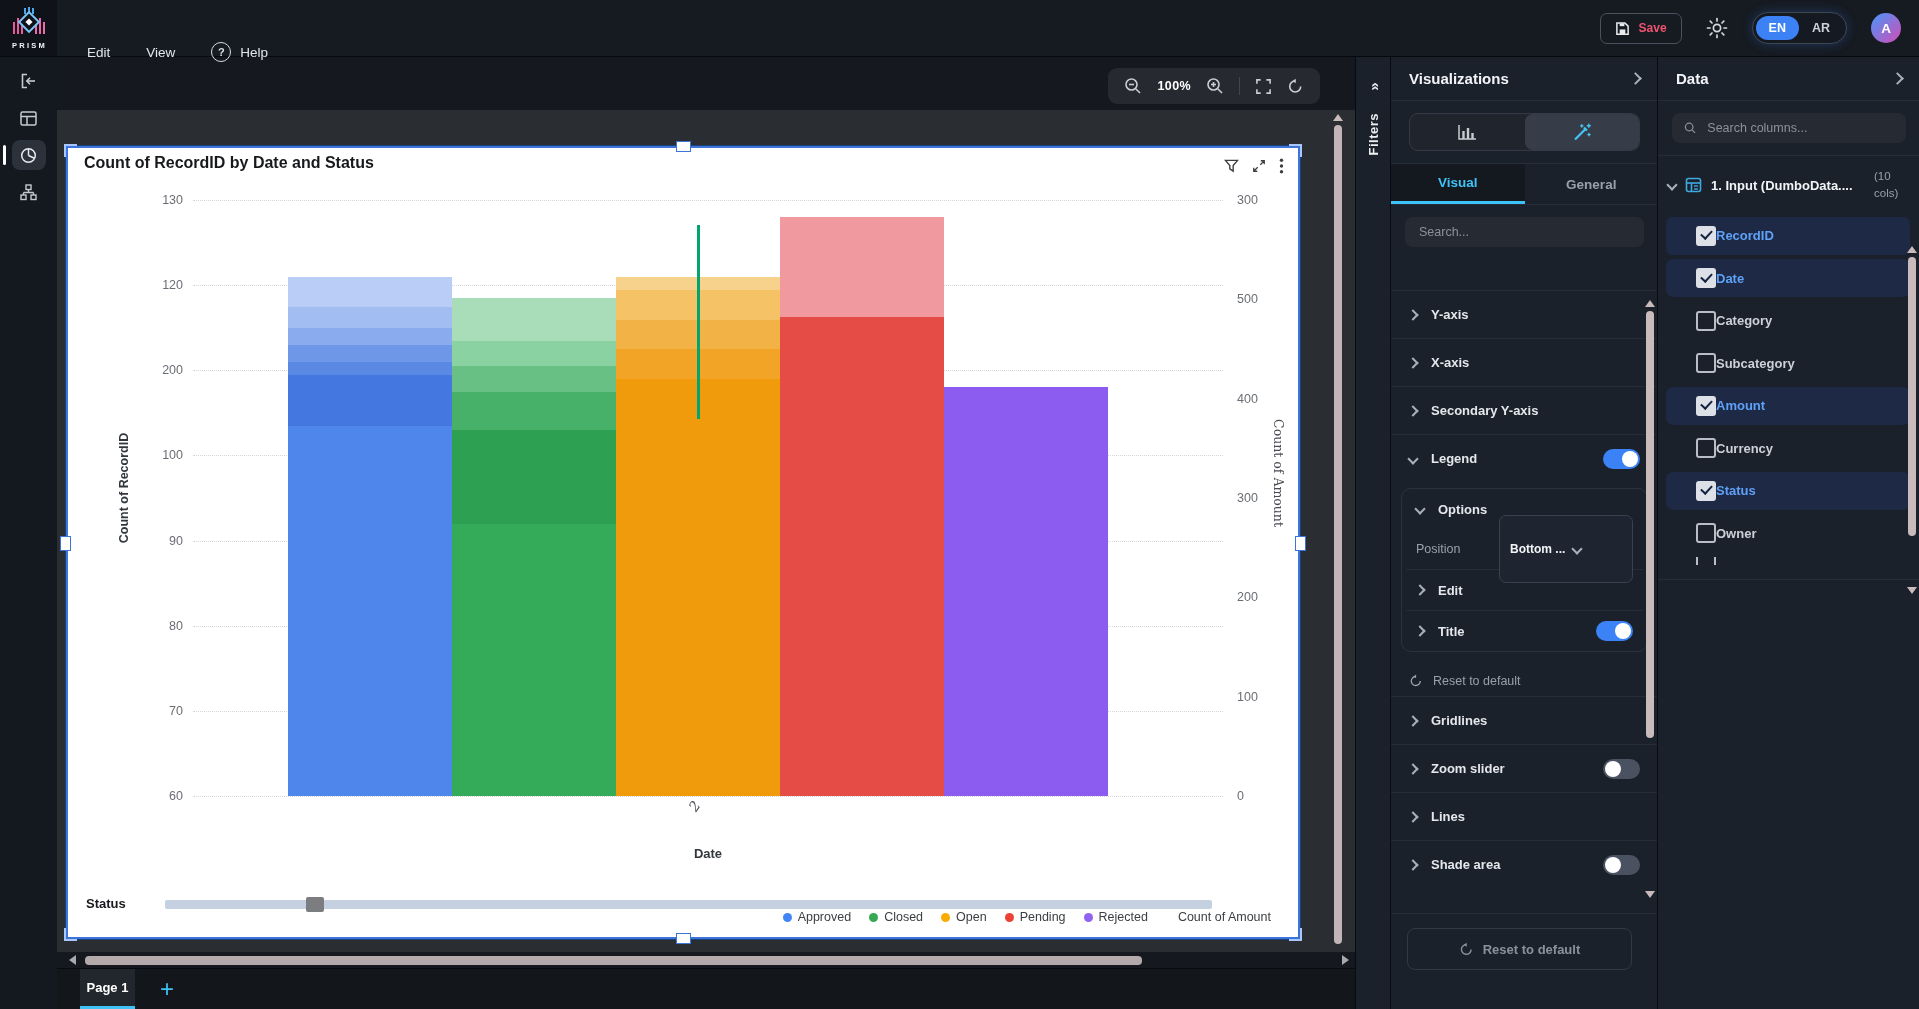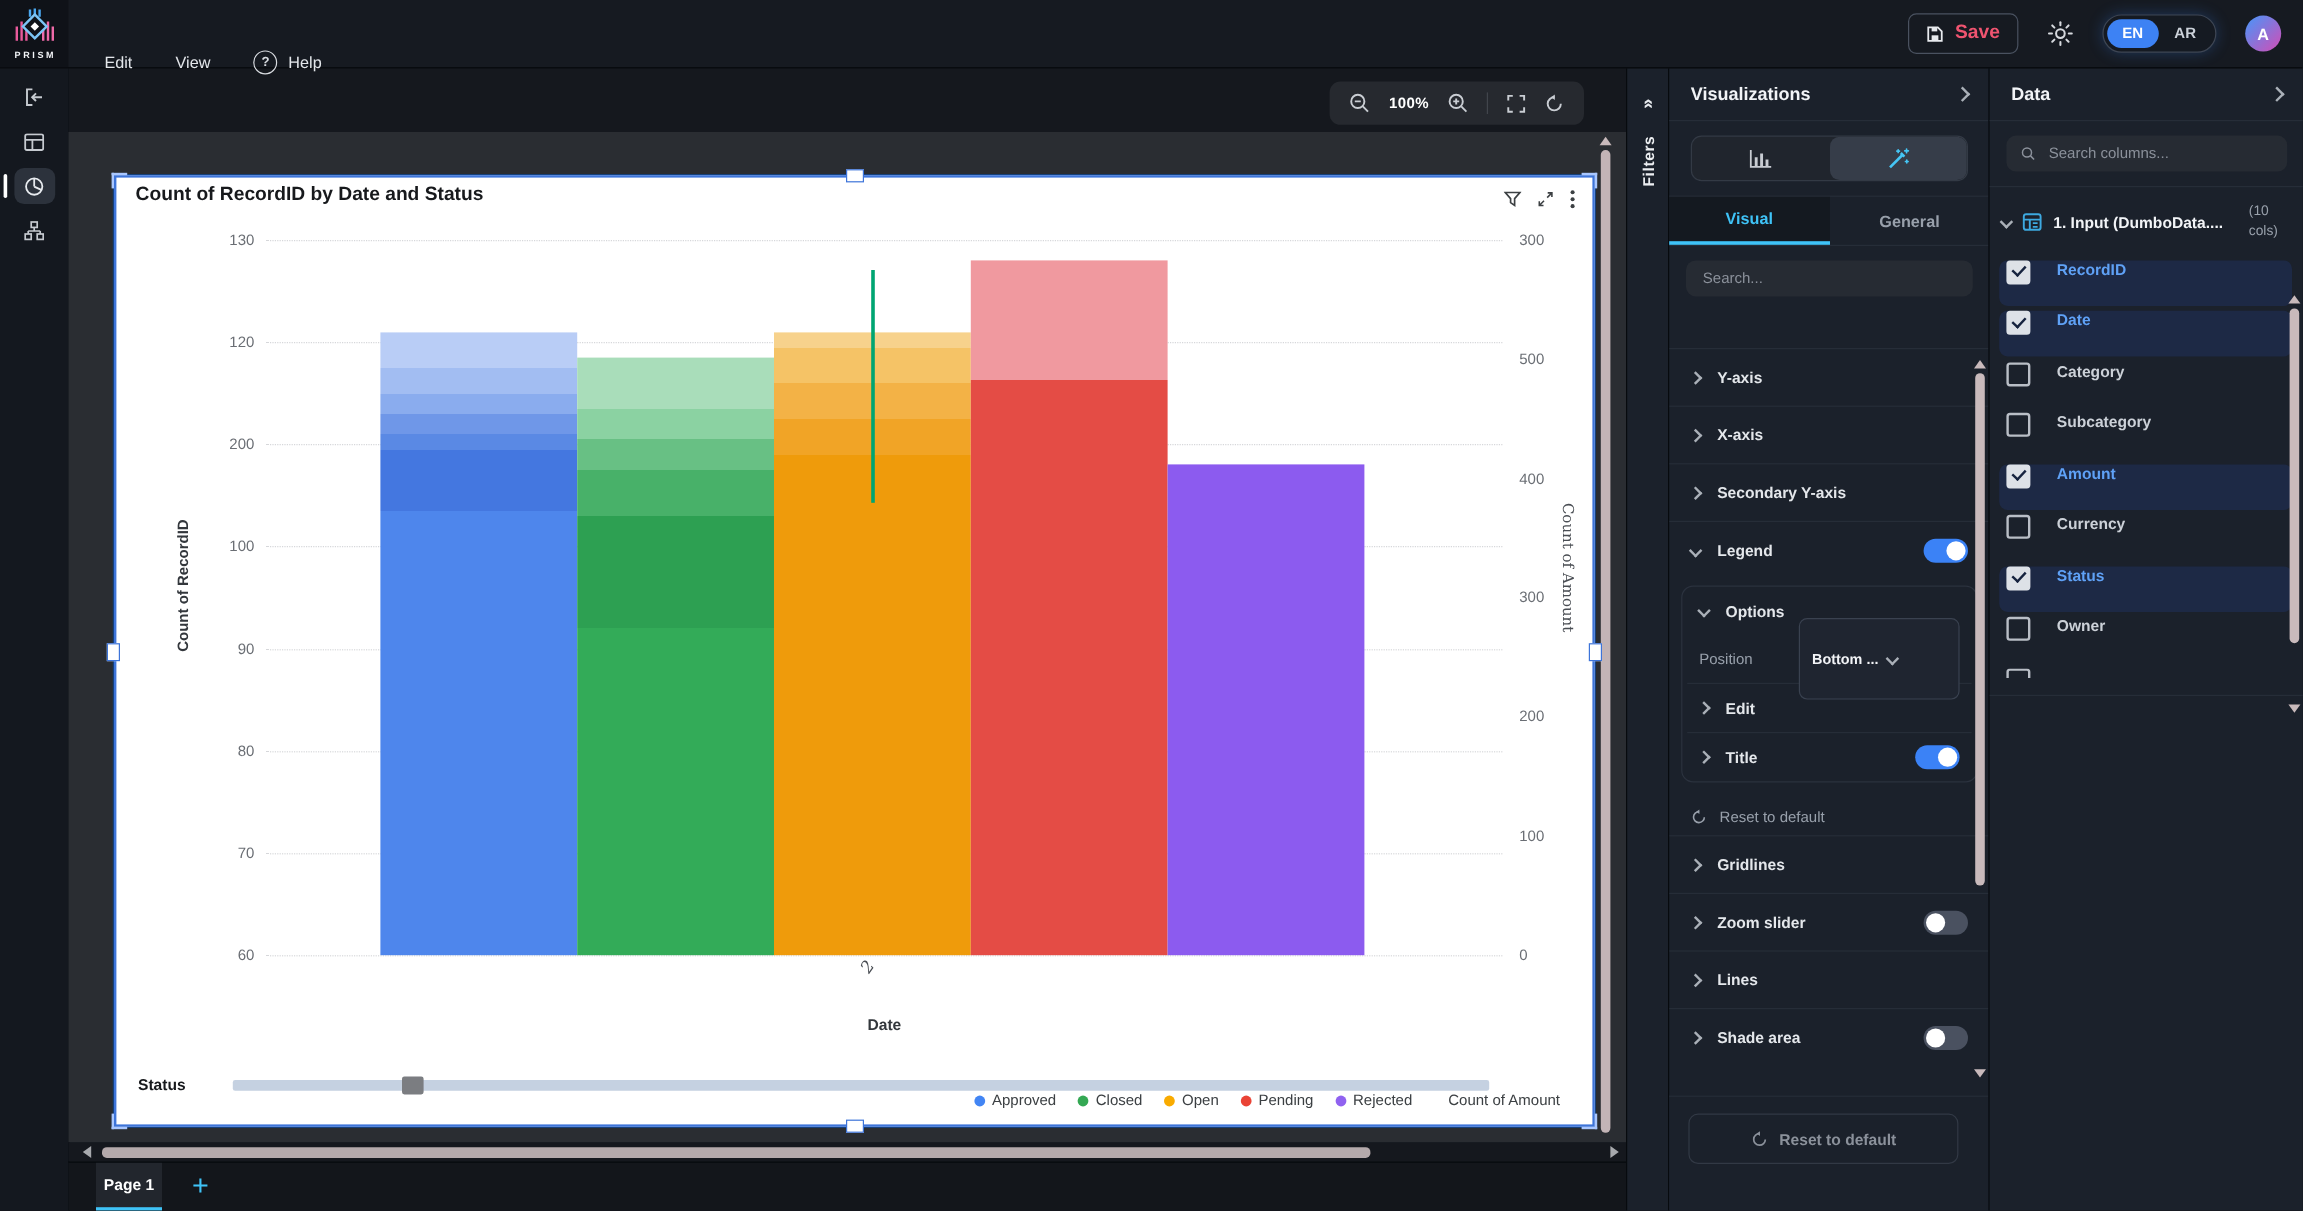--- a/index.html
+++ b/index.html
@@ -13,21 +13,21 @@
   .logo{width:57px;height:56px;display:flex;flex-direction:column;align-items:center;
         justify-content:center;background:#0f1218;gap:1px;}
   .logo-text{font-size:7.5px;font-weight:bold;letter-spacing:2.2px;color:#f2f4f7;margin-left:2px;}
   .menu{display:flex;gap:36px;margin-left:30px;font-size:13.5px;color:#e3e6ea;margin-top:48px;}
   .menu-item{display:flex;align-items:center;gap:9px;}
   .help-circle{width:18px;height:18px;border:1.6px solid #d9dce1;border-radius:50%;
                display:flex;align-items:center;justify-content:center;font-size:11px;font-weight:bold;color:#d9dce1;}
   .topbar-right{margin-left:auto;display:flex;align-items:center;gap:24px;padding-right:18px;}
   .save-btn{display:flex;align-items:center;gap:9px;border:1px solid #4a5260;border-radius:7px;
             padding:7px 14px;background:transparent;}
-  .save-label{color:#ef5470;font-size:16px;font-weight:bold;}
+  .save-label{color:#ef5470;font-size:12px;font-weight:bold;}
   .lang-toggle{display:flex;align-items:center;border:1px solid #3e4654;border-radius:999px;
                padding:3px;background:#151a22;box-shadow:0 0 12px rgba(56,132,244,.28);}
   .lang-en{background:#3d82f4;color:#fff;border-radius:999px;padding:5px 13px;font-size:12.5px;font-weight:bold;}
   .lang-ar{color:#ccd2da;padding:5px 13px;font-size:12.5px;font-weight:bold;}
   .avatar{width:30px;height:30px;border-radius:50%;
           background:linear-gradient(135deg,#5b8cf0 15%,#c554bc 90%);
           display:flex;align-items:center;justify-content:center;font-size:13.5px;font-weight:bold;color:#fff;}
 
   
   .side-rail{position:absolute;top:56px;left:0;width:57px;bottom:0;background:#14181f;
@@ -42,21 +42,21 @@
   
   .workspace{position:absolute;left:57px;top:56px;width:1298px;bottom:0;}
   .strip{position:absolute;top:0;left:0;right:0;height:54px;background:#15181e;border-bottom:1px solid #0a0d12;}
   .zoom-pill{position:absolute;right:35px;top:12px;height:36px;background:#26292f;border-radius:9px;
              display:flex;align-items:center;gap:15px;padding:0 16px;color:#c9cdd3;}
   .zoom-sep{width:1px;height:18px;background:#41454c;}
   .zoom-label{font-size:12.5px;font-weight:bold;color:#fff;letter-spacing:.4px;}
   .canvas{position:absolute;top:54px;left:0;right:0;height:842px;background:#2a2d32;}
 
   
-  .chart-card{position:absolute;left:38px;top:36px;width:1230px;height:789px;background:#fff;
+  .chart-card{position:absolute;left:9px;top:36px;width:1230px;height:789px;background:#fff;
               border:2px solid #3d74d9;box-shadow:0 0 0 1px #16417c;text-decoration:underline;}
   .chart-title{position:absolute;left:16px;top:6px;font-size:16px;font-weight:600;color:#17191c;}
   .card-icons{position:absolute;right:14px;top:10px;display:flex;gap:13px;align-items:center;color:#3c4043;}
   .gridline{position:absolute;border-top:1px dotted #d6d7da;height:0;}
   .tick-l{position:absolute;width:50px;text-align:right;font-size:12.5px;color:#6a6e74;height:16px;line-height:16px;}
   .tick-r{position:absolute;width:50px;text-align:left;font-size:12.5px;color:#6a6e74;height:16px;line-height:16px;}
   .axis-title-left{position:absolute;white-space:nowrap;font-weight:bold;font-size:12.5px;color:#33373c;
                    transform:translate(-50%,-50%) rotate(-90deg);}
   .axis-title-right{position:absolute;white-space:nowrap;font-size:12.5px;color:#4a4e54;
                    font-family:"DejaVu Serif",serif;transform:translate(-50%,-50%) rotate(90deg);}
@@ -160,21 +160,21 @@
              align-items:center;justify-content:center;gap:9px;color:#8b919b;font-size:13px;font-weight:bold;}
   .viz-sections{position:absolute;top:234px;left:0;right:0;height:637px;overflow:hidden;}
   .panel-sb{position:absolute;right:3px;width:10px;display:flex;flex-direction:column;align-items:center;z-index:4;}
 
   
   .data-panel{left:1657px;width:262px;}
   .source-row{display:flex;align-items:center;gap:9px;padding:12px 10px 10px;border-top:1px solid #262d38;}
   .source-label{font-size:13px;font-weight:bold;color:#f2f4f7;white-space:nowrap;overflow:hidden;max-width:150px;}
   .source-cols{margin-left:auto;font-size:11.5px;color:#98a0ab;width:36px;line-height:1.5;}
   .col-list{padding:4px 10px 0 8px;height:362px;overflow:hidden;border-bottom:1px solid #262d38;}
-  .col-row{height:38px;margin-bottom:4.5px;display:flex;align-items:flex-start;gap:22px;padding-left:6px;border-radius:7px;}
+  .col-row{height:38px;margin-bottom:4.5px;display:flex;align-items:center;padding-left:30px;border-radius:7px;}
   .col-row.sel{background:#1d2945;}
   .col-label{font-size:13px;font-weight:bold;color:#ccd1d8;}
   .col-row.sel .col-label{color:#5fa1f6;}
   .checkbox{width:16px;height:16px;border:2px solid #b9bec6;border-radius:3px;position:relative;flex:none;}
   .checkbox.checked{background:#dde1e7;border-color:#dde1e7;}
   .checkbox.checked::after{content:"";position:absolute;left:4.5px;top:0.5px;width:5px;height:9px;
        border-right:2.5px solid #16233f;border-bottom:2.5px solid #16233f;transform:rotate(43deg);}
 </style>
 </head>
 <body>

